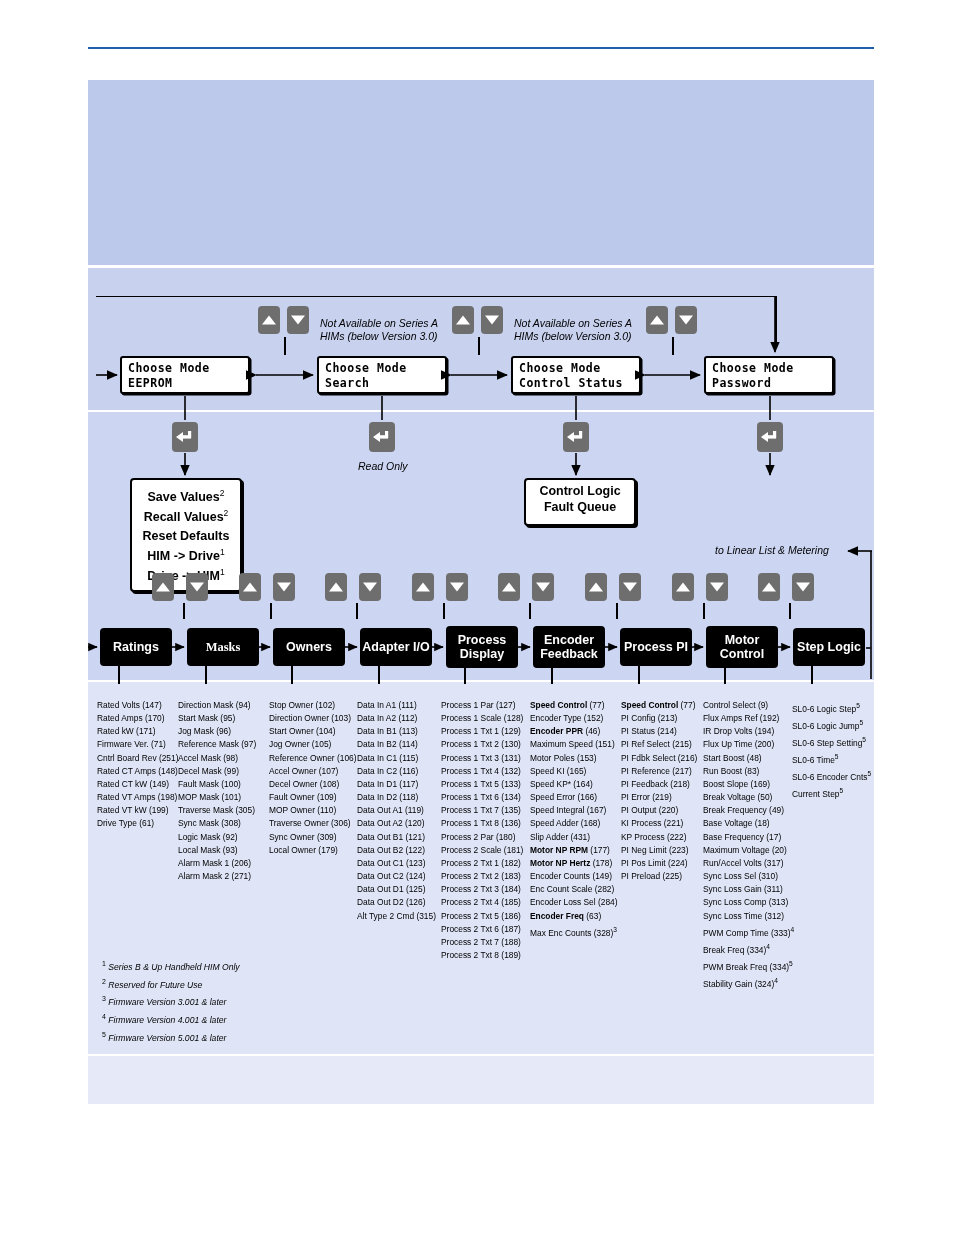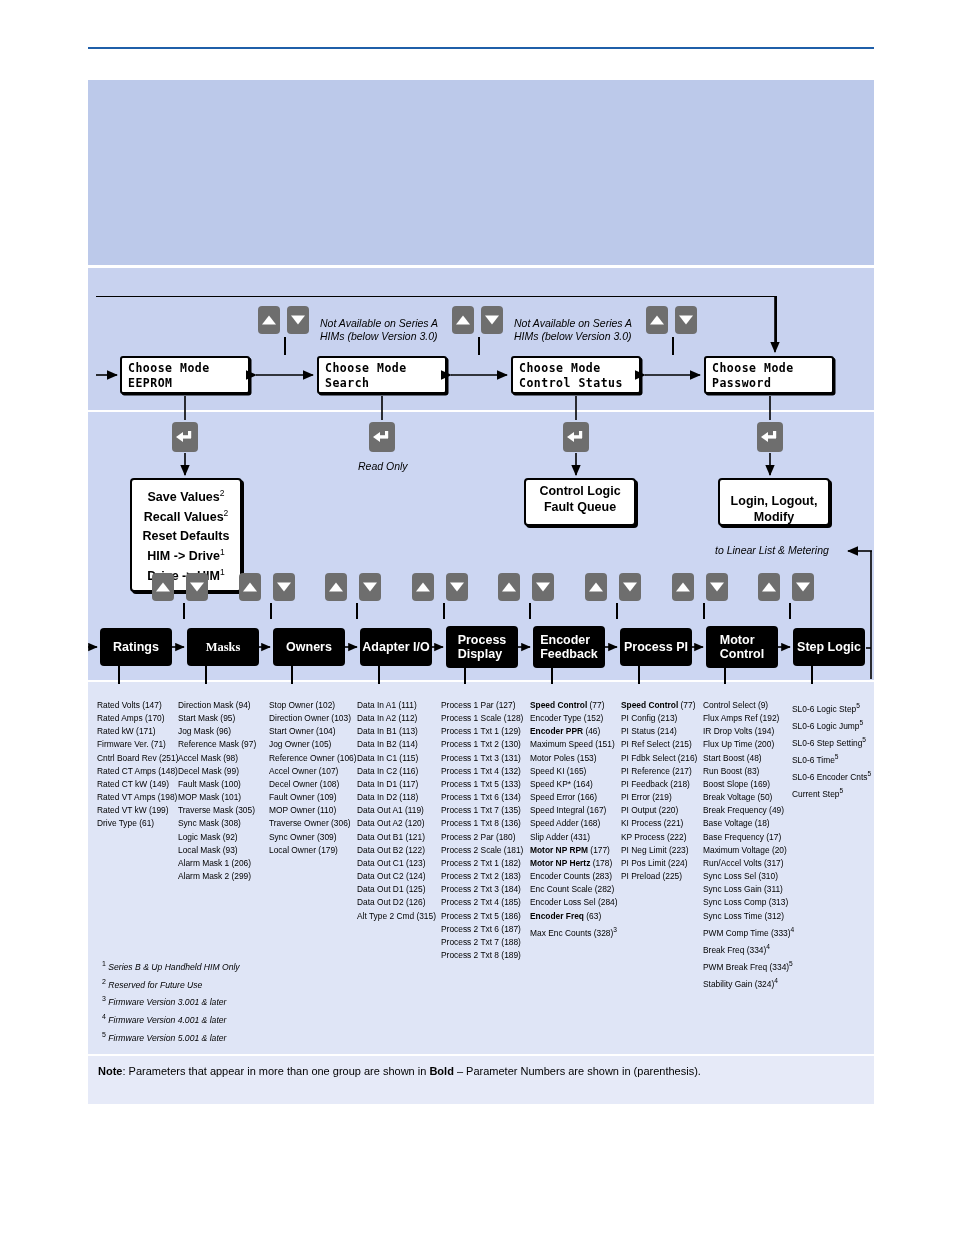--- a/index.html
+++ b/index.html
@@ -67,21 +67,21 @@
     box-shadow:2px 2px 0 #000;
     font-size:12.5px; font-weight:700; text-align:center;
     line-height:15.5px; padding:6px 8px;
   }
   .wbox sup { font-size:8.5px; font-weight:400; vertical-align:super; }
 
   
   .bbox {
     position:absolute; background:#000; color:#fff;
     border-radius:4px;
-    font-size:12.5px; font-weight:700; 
+    font-size:12.5px; font-weight:700; text-align:center;
     display:flex; align-items:center; justify-content:center;
     line-height:14px;
   }
 
   
   .note-it {
     position:absolute; font-style:italic; font-size:10.5px; line-height:13px;
   }
 
   
@@ -191,24 +191,20 @@
     <div><span>Reset Defaults</span><sup></sup></div>
     <div><span>HIM -&gt; Drive</span><sup>1</sup></div>
     <div><span>Drive -&gt; HIM</span><sup>1</sup></div>
   </div>
 
   <div class="wbox" style="left:524px; top:478px; width:112px; padding-top:4px; height:48px;">
     <div><span>Control Logic</span></div>
     <div><span>Fault Queue</span></div>
   </div>
 
-  <div class="wbox" style="left:718px; top:478px; width:112px; padding-top:14px; height:48px;">
-    <div><span>Login, Logout,</span></div>
-    <div><span>Modify</span></div>
-  </div>
 
   <div class="note-it" style="left:715px; top:544px;"><span>to Linear List &amp; Metering</span></div>
 
   <div class="key up" style="left:152px; top:573px;"></div>
   <div class="key down" style="left:186px; top:573px;"></div>
   <div class="vline" style="left:183px; top:603px; height:16px;"></div>
 
   <div class="key up" style="left:239px; top:573px;"></div>
   <div class="key down" style="left:273px; top:573px;"></div>
   <div class="vline" style="left:270px; top:603px; height:16px;"></div>
@@ -297,21 +293,21 @@
       <div>Reference Mask (97)</div>
       <div>Accel Mask (98)</div>
       <div>Decel Mask (99)</div>
       <div>Fault Mask (100)</div>
       <div>MOP Mask (101)</div>
       <div>Traverse Mask (305)</div>
       <div>Sync Mask (308)</div>
       <div>Logic Mask (92)</div>
       <div>Local Mask (93)</div>
       <div>Alarm Mask 1 (206)</div>
-      <div>Alarm Mask 2 (299)</div>
+      <div>Alarm Mask 2 (271)</div>
     </div>
   <div class="pcol" id="pcol2" style="left:269px; top:699px;">
       <div>Stop Owner (102)</div>
       <div>Direction Owner (103)</div>
       <div>Start Owner (104)</div>
       <div>Jog Owner (105)</div>
       <div>Reference Owner (106)</div>
       <div>Accel Owner (107)</div>
       <div>Decel Owner (108)</div>
       <div>Fault Owner (109)</div>
@@ -368,21 +364,21 @@
       <div>Maximum Speed (151)</div>
       <div>Motor Poles (153)</div>
       <div>Speed KI (165)</div>
       <div>Speed KP* (164)</div>
       <div>Speed Error (166)</div>
       <div>Speed Integral (167)</div>
       <div>Speed Adder (168)</div>
       <div>Slip Adder (431)</div>
       <div><b>Motor NP RPM</b> (177)</div>
       <div><b>Motor NP Hertz</b> (178)</div>
-      <div>Encoder Counts (283)</div>
+      <div>Encoder Counts (149)</div>
       <div>Enc Count Scale (282)</div>
       <div>Encoder Loss Sel (284)</div>
       <div><b>Encoder Freq</b> (63)</div>
       <div>Max Enc Counts (328)<sup>3</sup></div>
     </div>
   <div class="pcol" id="pcol6" style="left:621px; top:699px;">
       <div><b>Speed Control</b> (77)</div>
       <div>PI Config (213)</div>
       <div>PI Status (214)</div>
       <div>PI Ref Select (215)</div>
@@ -431,21 +427,20 @@
 
   <div class="foot" id="footnotes">
       <div><sup>1</sup> Series B &amp; Up  Handheld HIM Only</div>
       <div><sup>2</sup> Reserved for Future Use</div>
       <div><sup>3</sup> Firmware Version 3.001 &amp; later</div>
       <div><sup>4</sup> Firmware Version 4.001 &amp; later</div>
       <div><sup>5</sup> Firmware Version 5.001 &amp; later</div>
     </div>
 
   <div class="notetext">
-    <div><b>Note</b><span>: Parameters that appear in more than one group are shown in </span><b>Bold</b><span> – Parameter Numbers are shown in (parenthesis).</span></div>
   </div>
 
   <svg class="svg-layer">
     <defs>
       <marker id="ah" markerWidth="7" markerHeight="7" refX="6.4" refY="3" orient="auto">
         <polygon points="0,0 7,3 0,6" fill="#000"></polygon>
       </marker>
       <marker id="ahs" markerWidth="6" markerHeight="6" refX="5.5" refY="2.6" orient="auto">
         <polygon points="0,0 6,2.6 0,5.2" fill="#000"></polygon>
       </marker>

